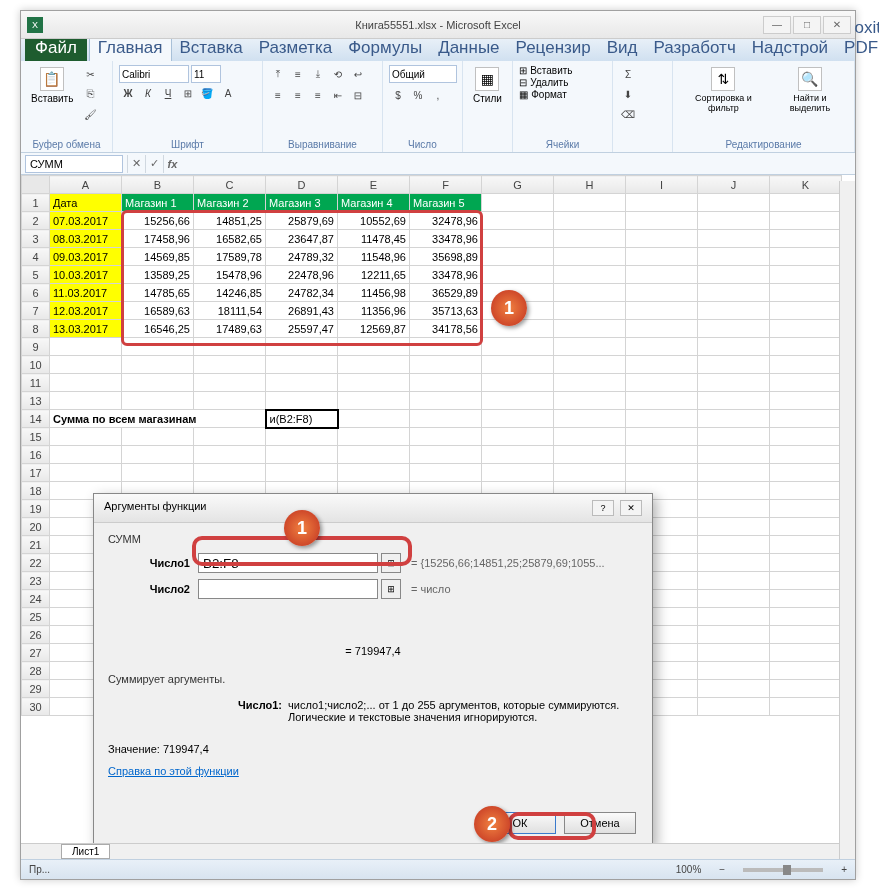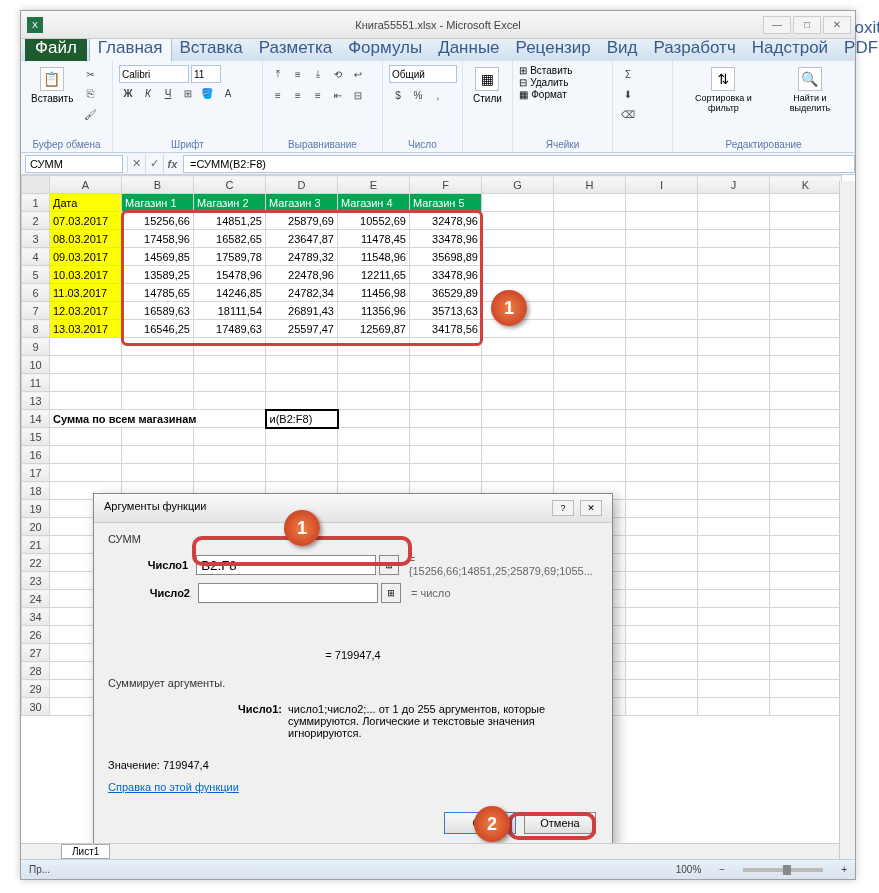--- a/index.html
+++ b/index.html
@@ -41,21 +41,21 @@
 .grid .rowhead { background: linear-gradient(#f8f8f8,#e8e8e8); text-align: center; font-weight: normal; color: #444; width: 28px; }
 .grid .corner { background: #e8e8e8; width: 28px; }
 .yellow { background: #ffff00; }
 .green { background: #00a651; color: #fff; }
 .num { text-align: right; }
 .selcell { border: 2px solid #000 !important; }
 
 .marquee { position: absolute; border: 3px solid #d04040; border-radius: 6px; pointer-events: none; }
 .callout { position: absolute; width: 36px; height: 36px; border-radius: 50%; background: radial-gradient(#f08040,#c03020); color: #fff; font-size: 18px; font-weight: bold; display: flex; align-items: center; justify-content: center; box-shadow: 2px 2px 4px rgba(0,0,0,0.4); }
 
-.dialog { position: absolute; top: 502px; left: 72px; width: 520px; height: 354px; background: #f0f0f0; border: 1px solid #888; box-shadow: 4px 4px 12px rgba(0,0,0,0.3); font-size: 11px; }
+.dialog { position: absolute; top: 502px; left: 72px; width: 560px; height: 354px; background: #f0f0f0; border: 1px solid #888; box-shadow: 4px 4px 12px rgba(0,0,0,0.3); font-size: 11px; }
 .dialog .dtitle { padding: 6px 10px; background: linear-gradient(#fafafa,#e4e4e4); border-bottom: 1px solid #ccc; display: flex; justify-content: space-between; }
 .dialog .dtitle .dbtns { display: flex; gap: 6px; }
 .dialog .dtitle .dbtn { width: 22px; height: 16px; border: 1px solid #bbb; background: #f4f4f4; display: flex; align-items: center; justify-content: center; font-size: 9px; }
 .dialog .dbody { padding: 10px 14px; }
 .dialog .fname { font-size: 11px; color: #333; margin-bottom: 8px; }
 .dialog .argrow { display: flex; align-items: center; margin-bottom: 6px; }
 .dialog .arglabel { width: 90px; text-align: right; padding-right: 8px; font-weight: bold; }
 .dialog .arginput { width: 180px; border: 1px solid #888; background: #fff; padding: 2px 4px; height: 20px; }
 .dialog .argbtn { width: 20px; height: 20px; border: 1px solid #888; background: #f0f0f0; margin-left: 3px; display: flex; align-items: center; justify-content: center; font-size: 9px; }
 .dialog .argresult { margin-left: 10px; color: #666; }
@@ -217,21 +217,20 @@
       </div>
       <div class="label">Редактирование</div>
     </div>
   </div>
 
   <div class="formulabar">
     <div class="namebox">СУММ</div>
     <div class="fbbtn">✕</div>
     <div class="fbbtn">✓</div>
     <div class="fbbtn fx">fx</div>
-    <div class="formula-input">=СУММ(B2:F8)</div>
   </div>
 
   <div class="grid-area">
     <table class="grid" id="grid">
         <tbody>
           <tr>
             <th class="corner"></th>
             <th class="colhead">A</th>
             <th class="colhead">B</th>
             <th class="colhead">C</th>
@@ -558,21 +557,21 @@
             <td></td>
             <td></td>
             <td></td>
             <td></td>
             <td></td>
             <td></td>
             <td></td>
             <td></td>
           </tr>
           <tr>
-            <th class="rowhead">34</th>
+            <th class="rowhead">25</th>
             <td></td>
             <td></td>
             <td></td>
             <td></td>
             <td></td>
             <td></td>
             <td></td>
             <td></td>
             <td></td>
             <td></td>

